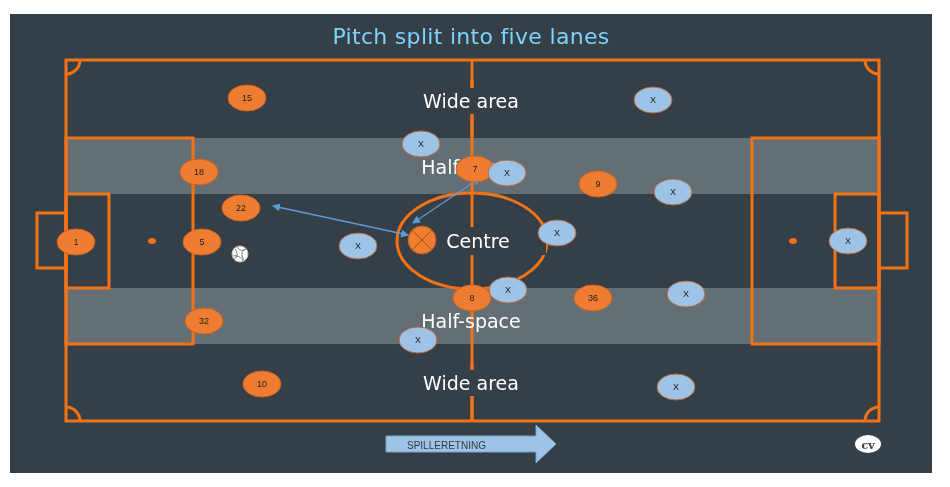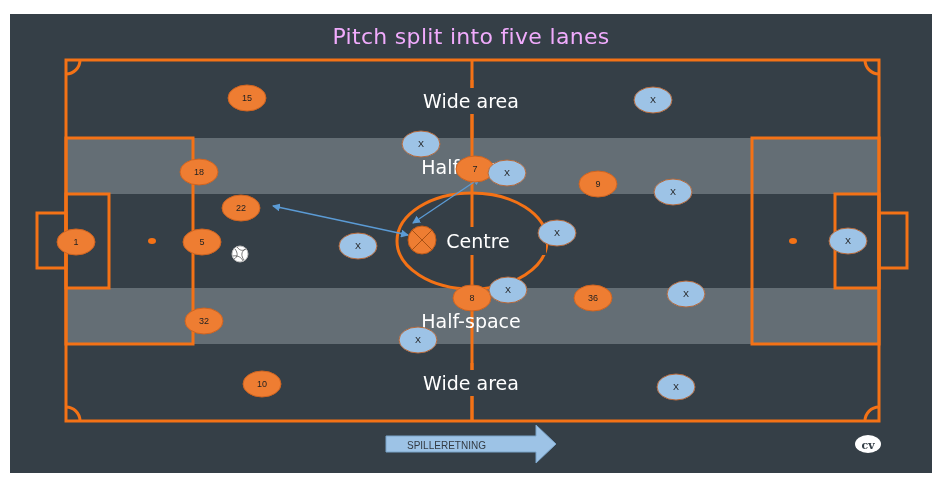--- a/index.html
+++ b/index.html
@@ -1,19 +1,19 @@
 <!DOCTYPE html>
 <html><head>
 <meta charset="utf-8">
 <style>
   html, body { margin: 0; padding: 0; background: #ffffff; }
   body { width: 950px; height: 487px; position: relative; overflow: hidden;
          font-family: "DejaVu Sans", sans-serif; }
   #board { position: absolute; left: 10px; top: 14px; width: 922px; height: 459px; background: #353f47; }
-  #title { position: absolute; left: 0; right: 0; top: 10px; text-align: center; color: #f0abfc;
+  #title { position: absolute; left: 0; right: 0; top: 10px; text-align: center; color: #7dd3fc;
            font-size: 22px; letter-spacing: 0.3px; font-family: "DejaVu Sans", sans-serif; }
   svg { position: absolute; left: 0; top: 0; }
   .lane-label { fill: #ffffff; font-family: "DejaVu Sans", sans-serif; font-size: 19px; text-anchor: middle; dominant-baseline: central; }
   .pl-text { font-family: "Liberation Sans", sans-serif; font-size: 9px; fill: #222; text-anchor: middle; dominant-baseline: central; }
   .arrow-text { font-family: "Liberation Sans", sans-serif; font-size: 10px; fill: #333a42; dominant-baseline: central; }
 </style>
 </head>
 <body>
 
 <div id="board">

